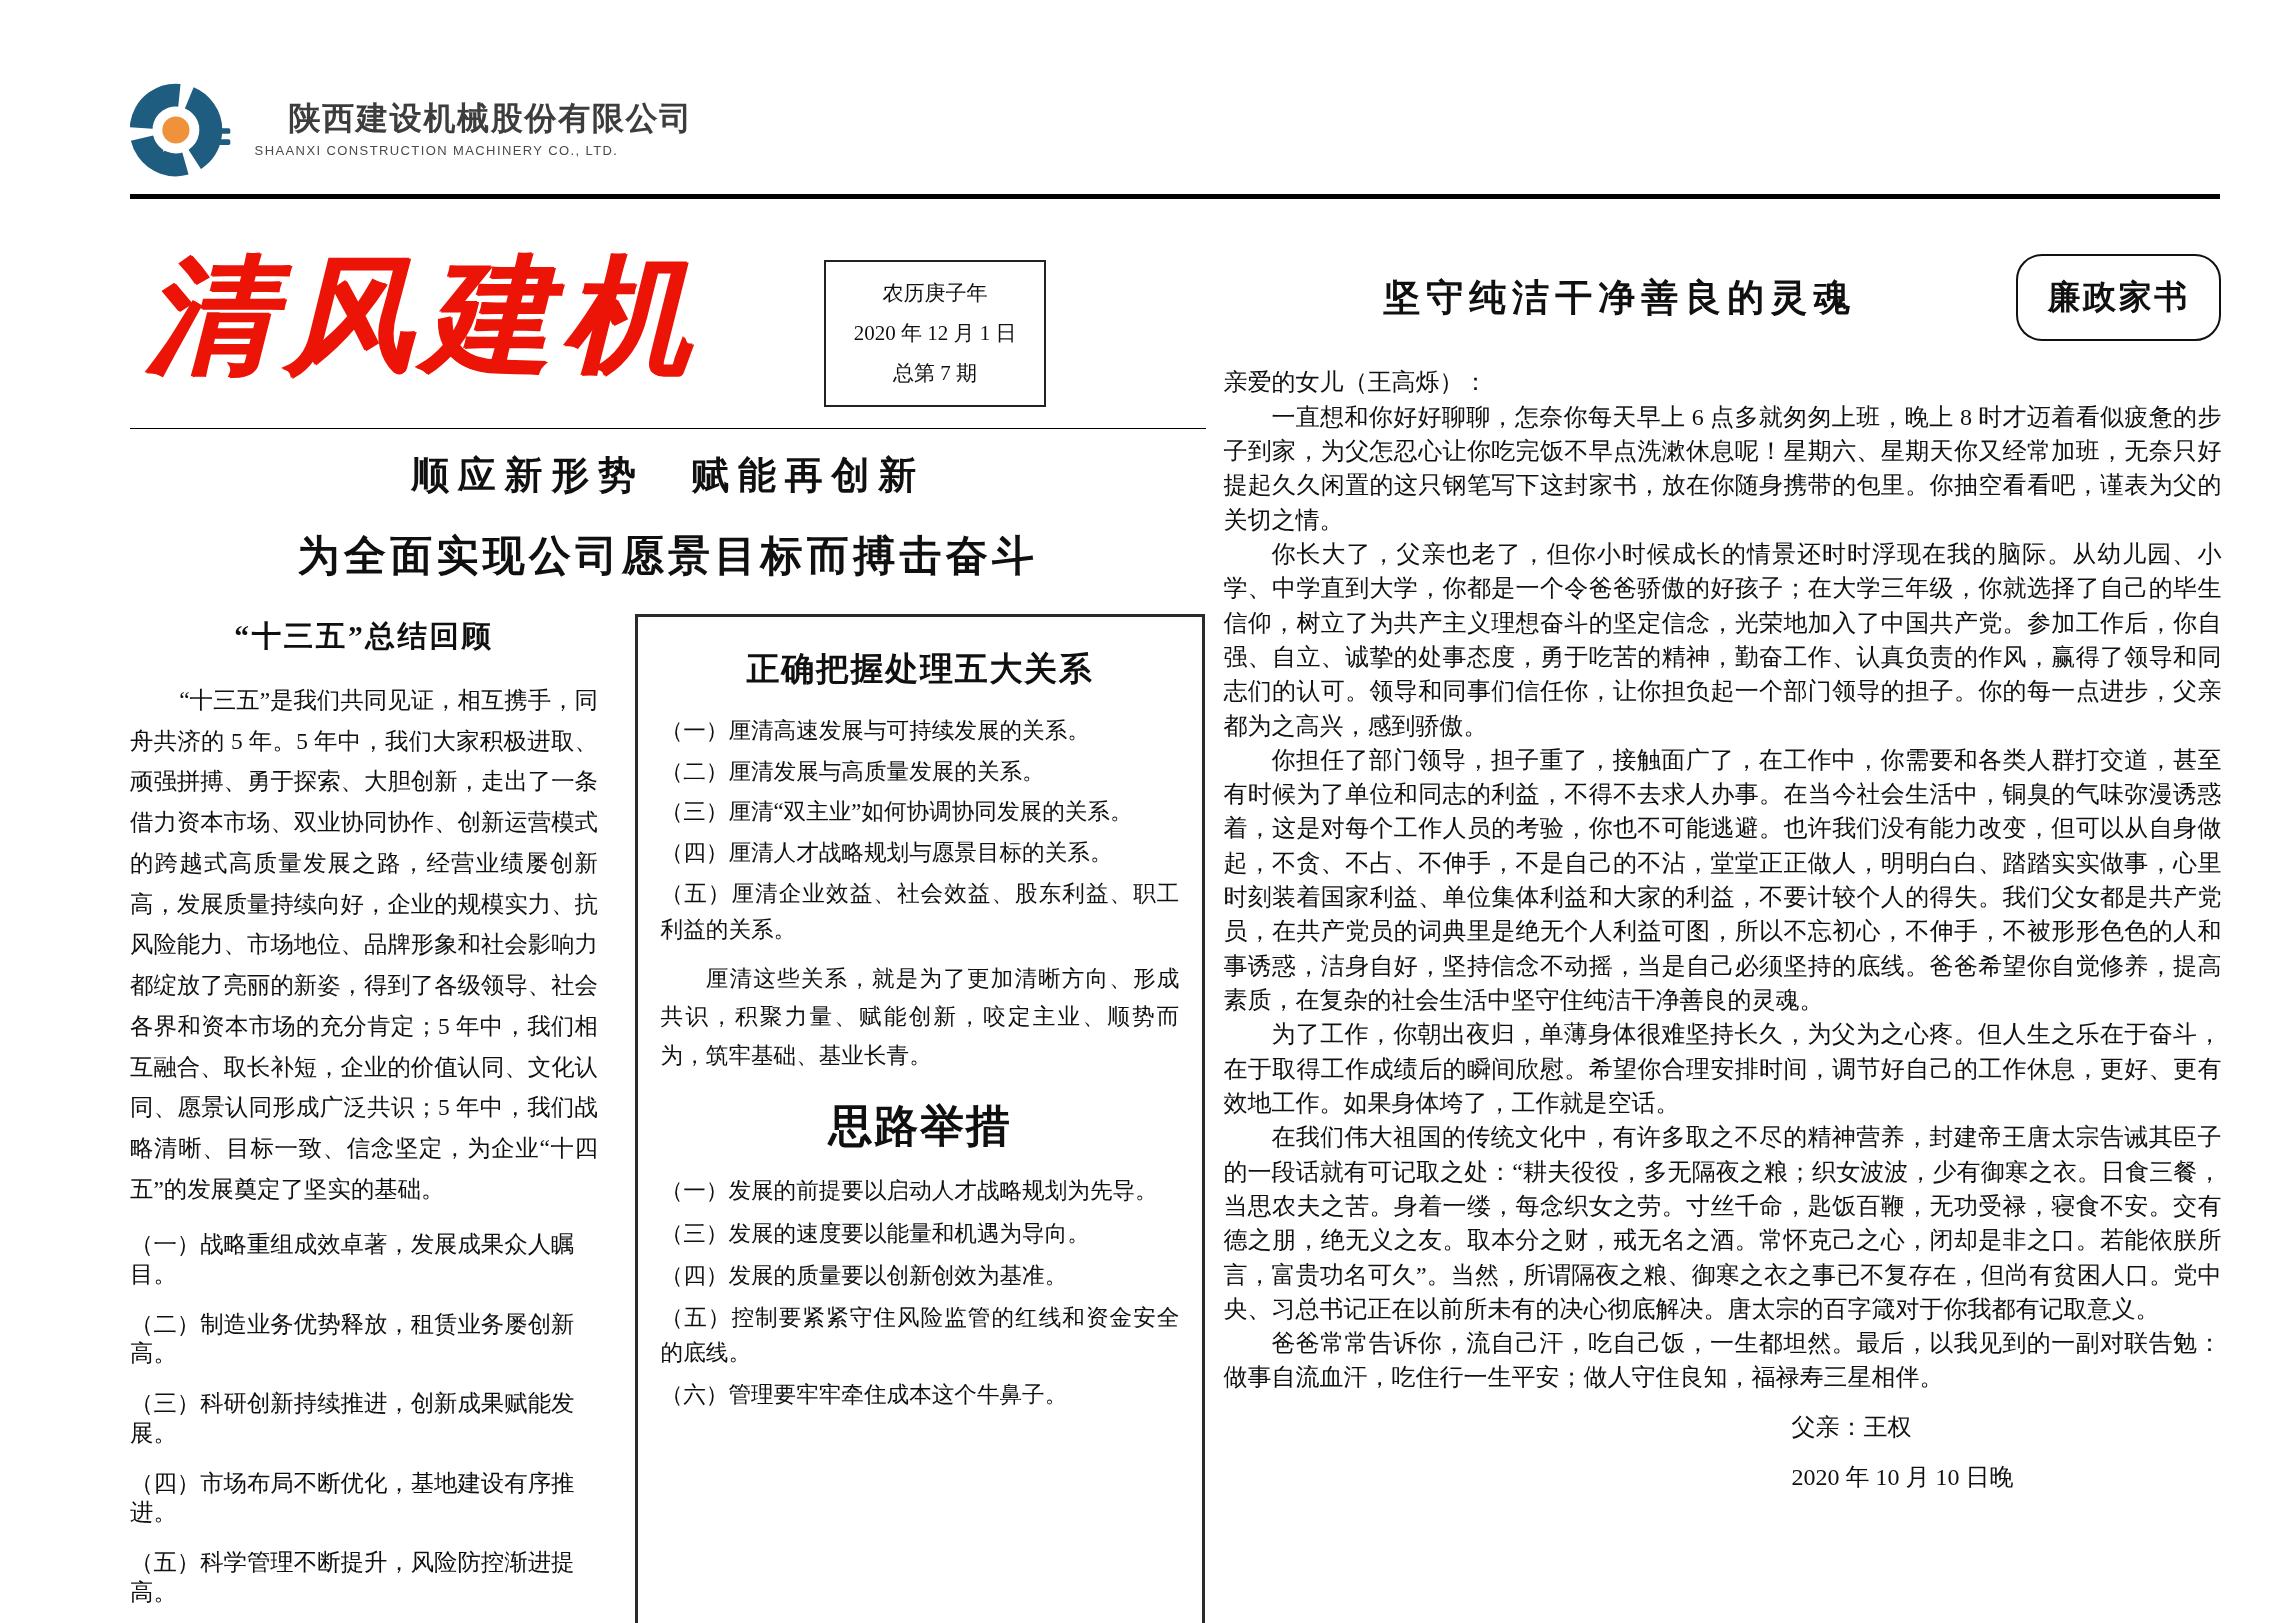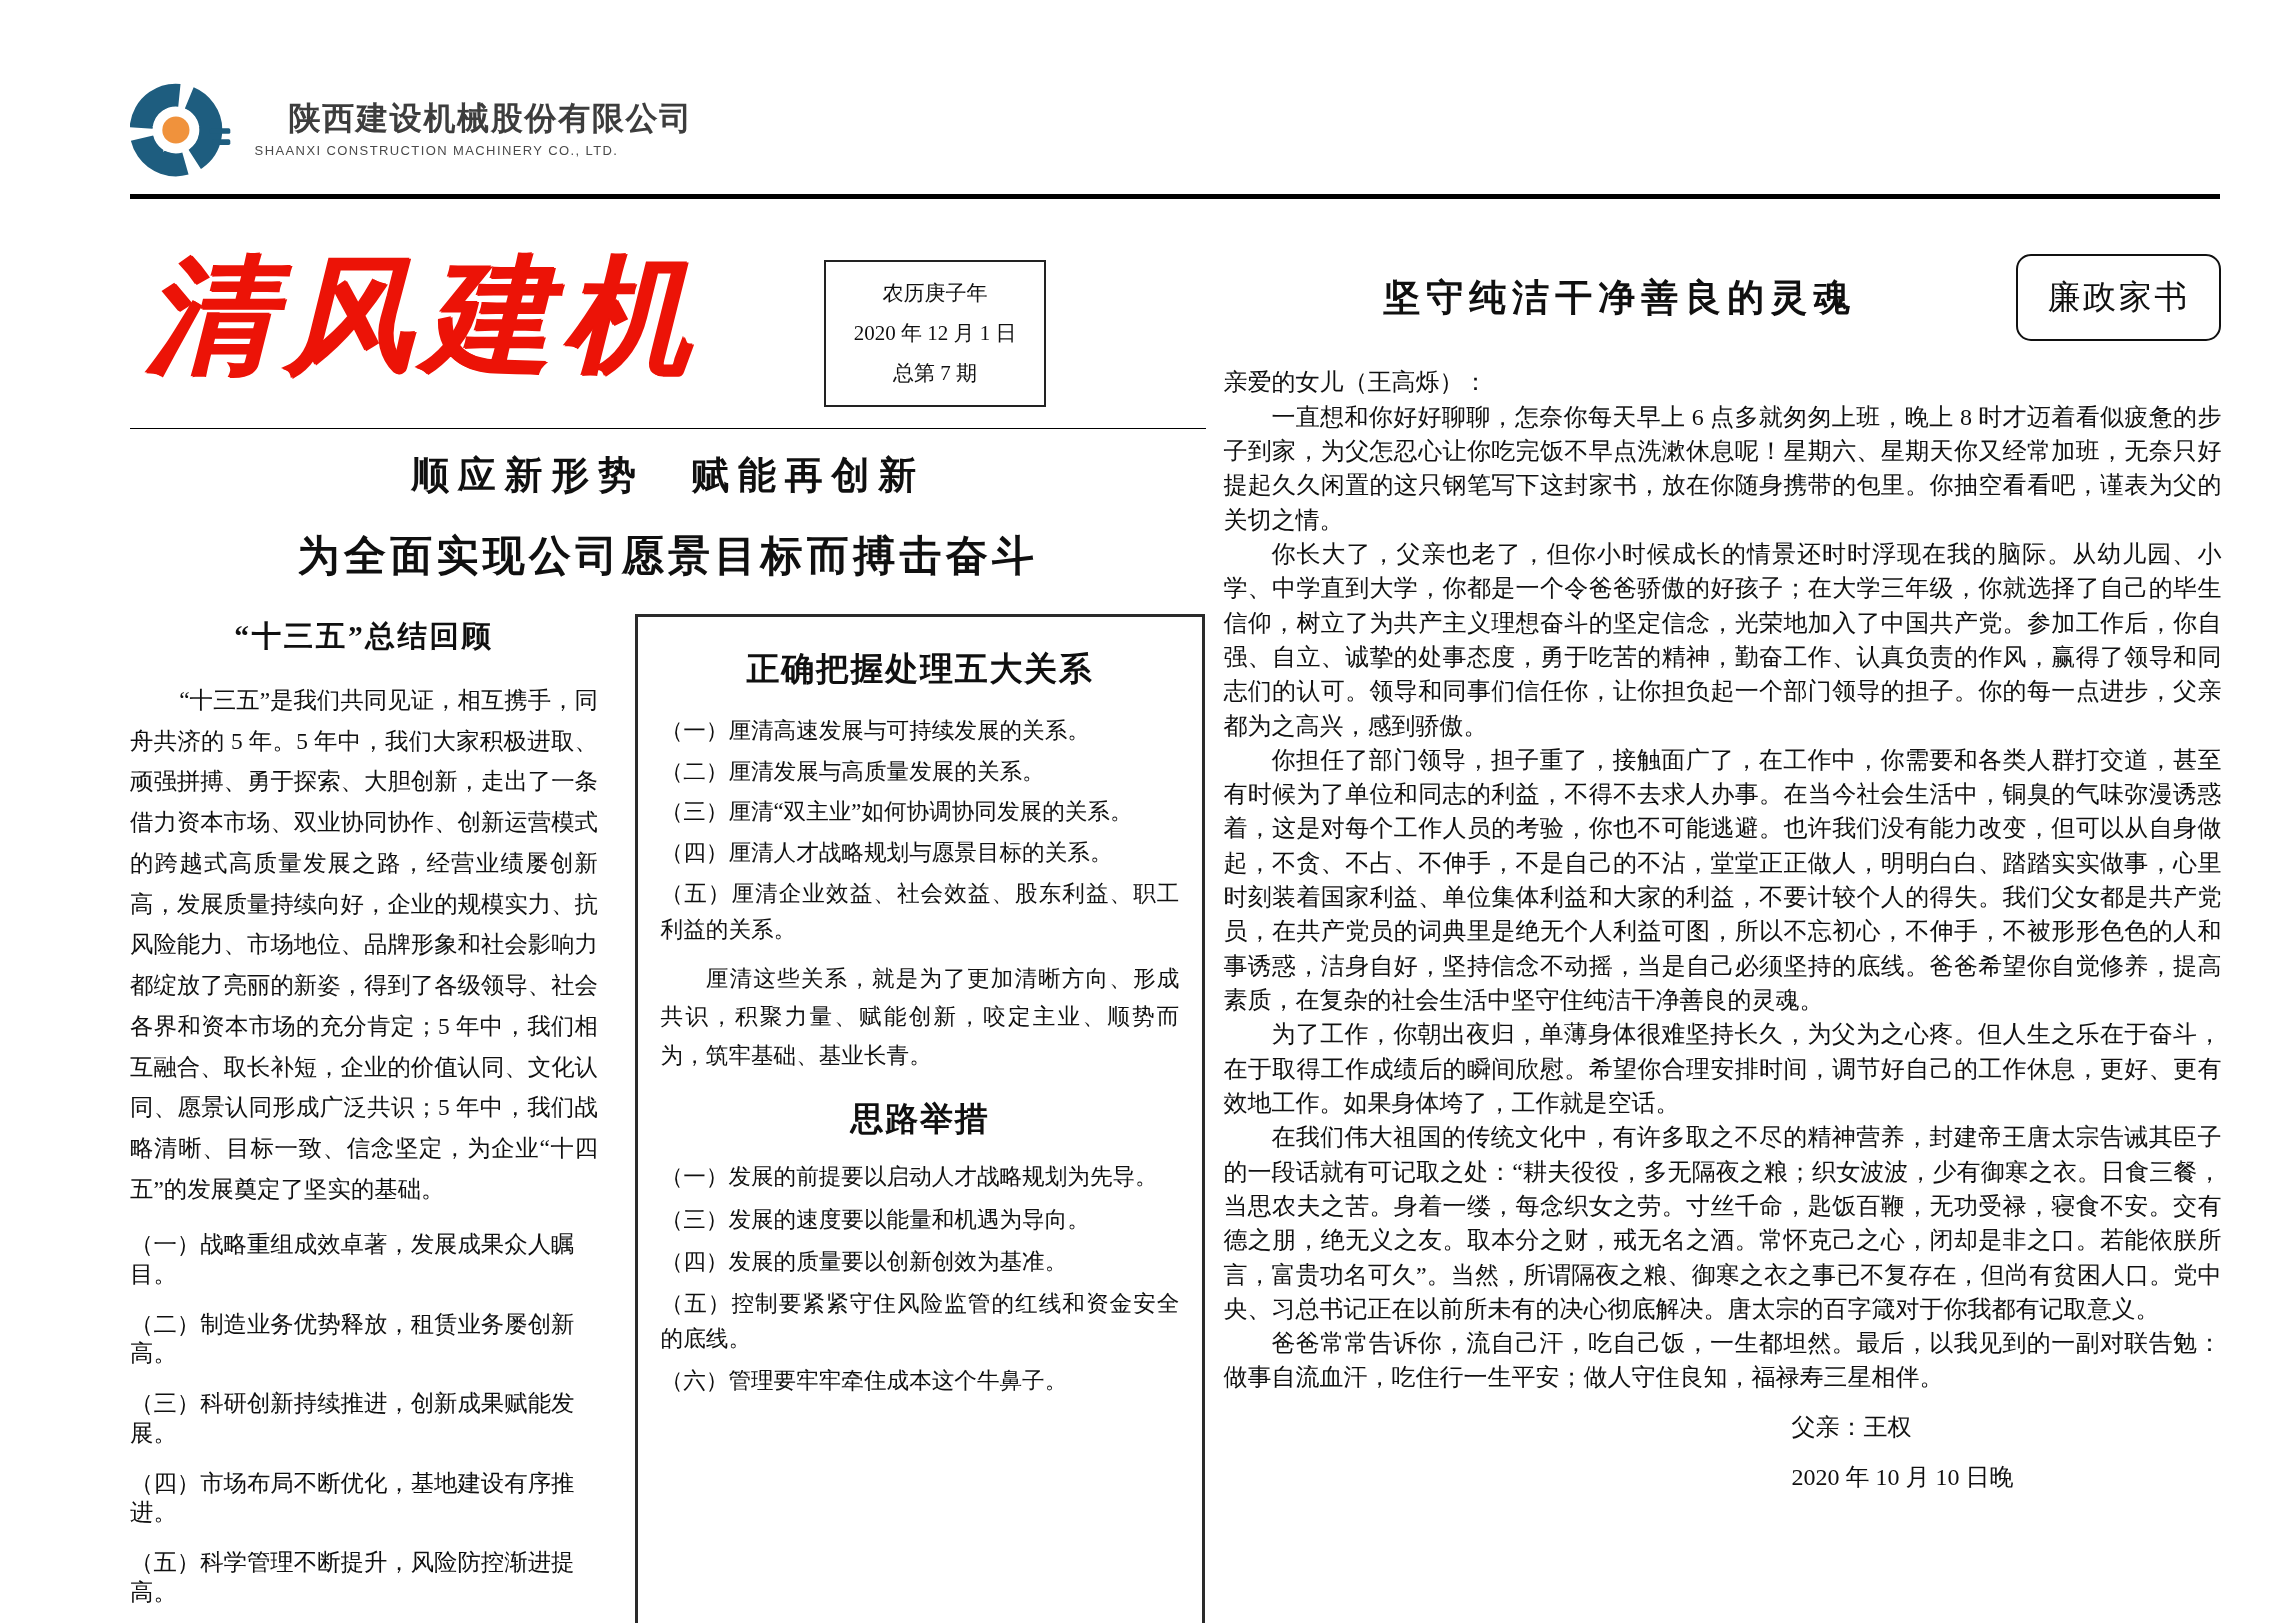--- a/index.html
+++ b/index.html
@@ -41,28 +41,28 @@
   .review-h{font-size:29.5px;font-weight:bold;text-align:center;letter-spacing:2.6px;margin:3.5px 0 22.6px;}
   .review-p{line-height:1.74;text-align:justify;text-indent:2.1em;}
   .review-items{margin-top:17.4px;}
   .review-items .item{margin:21px 0;line-height:1.25;}
 
   .box{width:570px;flex:none;box-sizing:border-box;border:3.5px solid #2a2a2a;
        padding:21px 22.6px 26px;font-size:22.6px;}
   .box-h{font-size:33px;font-weight:bold;text-align:center;letter-spacing:1.7px;margin:8.7px 0 21px;}
   .box .item{line-height:1.58;text-align:justify;margin:5.2px 0;}
   .box-sum{text-indent:2em;line-height:1.72;text-align:justify;margin-top:12px;}
-  .box-h2{font-size:33px;font-weight:bold;text-align:center;letter-spacing:1.7px;margin:21px 0 17.4px;}
+  .box-h2{font-size:44px;font-weight:bold;text-align:center;letter-spacing:1.7px;margin:21px 0 17.4px;}
   .box-intro{text-indent:2em;line-height:1.78;text-align:justify;}
   .measures .item{margin:7px 0;line-height:1.55;}
 
   
   .letter-head{display:flex;align-items:center;margin-top:12px;}
   .letter-title{flex:1;text-align:center;font-size:37px;font-weight:bold;letter-spacing:6px;}
-  .badge{border:2.6px solid #111;border-radius:15px;font-size:33px;font-weight:normal;
+  .badge{border:2.6px solid #111;border-radius:26px;font-size:33px;font-weight:bold;
          letter-spacing:2.6px;padding:19px 29.5px;white-space:nowrap;}
   .letter-body{margin-top:24px;font-size:24px;line-height:1.43;text-align:justify;}
   .letter-body p{margin:0;text-indent:2em;}
   .salutation{text-indent:0 !important;}
   .signature{width:max-content;margin:7px 208px 0 auto;text-align:left;
              line-height:2.1;font-size:24px;}
 </style>
 </head>
 <body>
 

